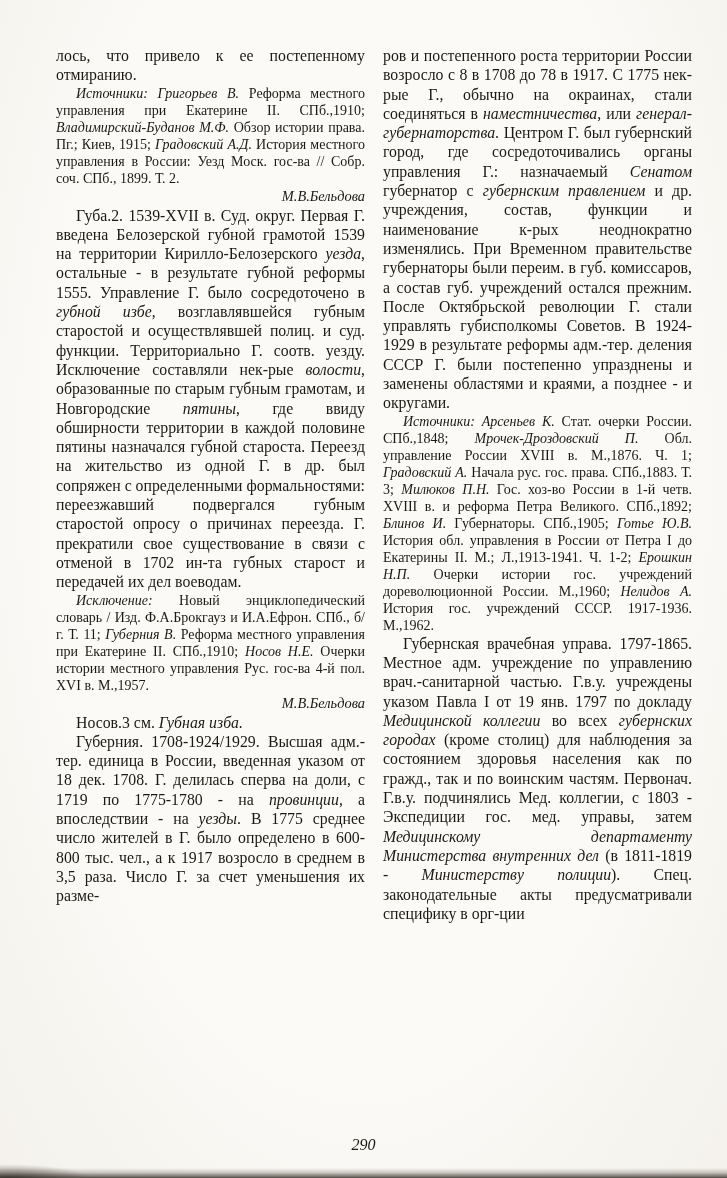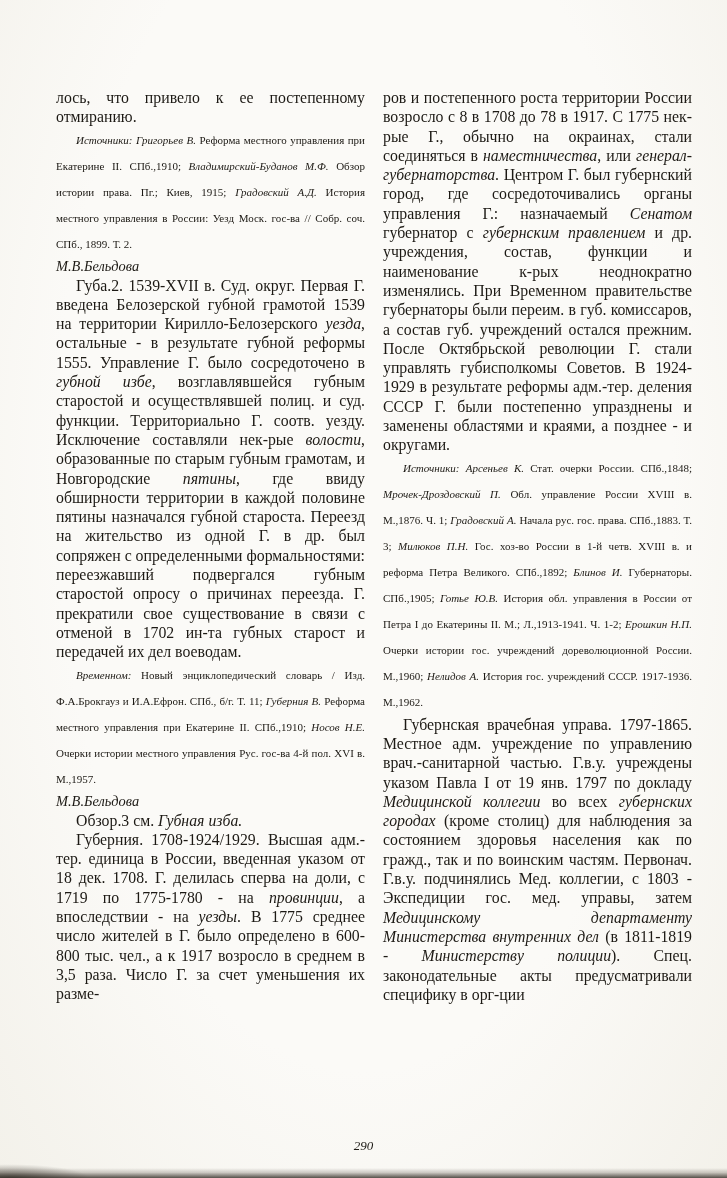--- a/index.html
+++ b/index.html
@@ -20,35 +20,34 @@
     height:1072px;
     overflow:hidden;
     box-sizing:content-box;
   }
   .col{
     width:309px;
     text-align:justify;
     font-size:15.8px;
     line-height:19.3px;
     hyphens:auto;
-    margin-top:42px;
     -webkit-hyphens:auto;
   }
   .col p{margin:0;}
   .entry{text-indent:20px;margin-top:9px;}
   .continuation{text-indent:0;}
-  .sources{font-size:11px;line-height:26px;text-indent:20px;margin-top:6px;}
-  .signature{font-size:14.4px;line-height:19px;text-align:left;margin-top:3px;margin-bottom:5px;font-style:italic;}
+  .sources{font-size:14px;line-height:17px;text-indent:20px;margin-top:6px;}
+  .signature{font-size:14.4px;line-height:19px;text-align:right;margin-top:3px;margin-bottom:5px;font-style:italic;}
   .b{font-weight:normal;}
   .i{font-style:italic;}
   .page-number{
     position:absolute;left:0;right:0;bottom:24px;
     text-align:center;
     font-style:italic;
-    font-size:13px;
+    font-size:16px;
     color:#1c1914;
   }
   .bottom-edge{
     position:absolute;left:0;right:0;bottom:0;height:10px;
     background:linear-gradient(to bottom, rgba(70,62,52,0) 0%, rgba(70,62,52,0.25) 45%, rgba(45,40,33,0.8) 100%);
   }
   .corner-shadow{
     position:absolute;left:0;bottom:0;width:90px;height:14px;
     background:radial-gradient(ellipse at 10% 100%, rgba(40,35,28,0.65), rgba(40,35,28,0) 70%);
   }
@@ -56,23 +55,23 @@
 </head>
 <body>
 
 <div class="scan">
   <div class="columns">
     <div class="col">
         <p class="continuation"><span>лось, что привело к ее постепенному отмиранию.</span></p>
         <p class="sources"><span class="i">Источники: Григорьев В.</span><span> Реформа местного управления при Екатерине II. СПб.,1910; </span><span class="i">Владимирский-Буданов М.Ф.</span><span> Обзор истории права. Пг.; Киев, 1915; </span><span class="i">Градовский А.Д.</span><span> История местного управления в России: Уезд Моск. гос-ва // Собр. соч. СПб., 1899. Т. 2.</span></p>
         <p class="signature"><span class="i">М.В.Бельдова</span></p>
         <p class="entry"><span class="b">Губа.2.</span><span> 1539-XVII в. Суд. округ. Первая Г. введена Белозерской губной грамотой 1539 на территории Кирилло-Белозерского </span><span class="i">уезда</span><span>, остальные - в результате губной реформы 1555. Управление Г. было сосредоточено в </span><span class="i">губной избе</span><span>, возглавлявшейся губным старостой и осуществлявшей полиц. и суд. функции. Территориально Г. соотв. уезду. Исключение составляли нек-рые </span><span class="i">волости</span><span>, образованные по старым губным грамотам, и Новгородские </span><span class="i">пятины</span><span>, где ввиду обширности территории в каждой половине пятины назначался губной староста. Переезд на жительство из одной Г. в др. был сопряжен с определенными формальностями: переезжавший подвергался губным старостой опросу о причинах переезда. Г. прекратили свое существование в связи с отменой в 1702 ин-та губных старост и передачей их дел воеводам.</span></p>
-        <p class="sources"><span class="i">Временном:</span><span> Новый энциклопедический словарь / Изд. Ф.А.Брокгауз и И.А.Ефрон. СПб., б/г. Т. 11; </span><span class="i">Губерния В.</span><span> Реформа местного управления при Екатерине II. СПб.,1910; </span><span class="i">Носов Н.Е.</span><span> Очерки истории местного управления Рус. гос-ва 4-й пол. XVI в. М.,1957.</span></p>
+        <p class="sources"><span class="i">Исключение:</span><span> Новый энциклопедический словарь / Изд. Ф.А.Брокгауз и И.А.Ефрон. СПб., б/г. Т. 11; </span><span class="i">Губерния В.</span><span> Реформа местного управления при Екатерине II. СПб.,1910; </span><span class="i">Носов Н.Е.</span><span> Очерки истории местного управления Рус. гос-ва 4-й пол. XVI в. М.,1957.</span></p>
         <p class="signature"><span class="i">М.В.Бельдова</span></p>
-        <p class="entry"><span class="b">Обзор.3</span><span> см. </span><span class="i">Губная изба.</span></p>
+        <p class="entry"><span class="b">Носов.3</span><span> см. </span><span class="i">Губная изба.</span></p>
         <p class="entry"><span class="b">Губерния.</span><span> 1708-1924/1929. Высшая адм.-тер. единица в России, введенная указом от 18 дек. 1708. Г. делилась сперва на доли, с 1719 по 1775-1780 - на </span><span class="i">провинции</span><span>, а впоследствии - на </span><span class="i">уезды</span><span>. В 1775 среднее число жителей в Г. было определено в 600-800 тыс. чел., а к 1917 возросло в среднем в 3,5 раза. Число Г. за счет уменьшения их разме-</span></p>
       </div>
     <div class="col">
         <p class="continuation"><span>ров и постепенного роста территории России возросло с 8 в 1708 до 78 в 1917. С 1775 нек-рые Г., обычно на окраинах, стали соединяться в </span><span class="i">наместничества</span><span>, или </span><span class="i">генерал-губернаторства</span><span>. Центром Г. был губернский город, где сосредоточивались органы управления Г.: назначаемый </span><span class="i">Сенатом</span><span> губернатор с </span><span class="i">губернским правлением</span><span> и др. учреждения, состав, функции и наименование к-рых неоднократно изменялись. При Временном правительстве губернаторы были переим. в губ. комиссаров, а состав губ. учреждений остался прежним. После Октябрьской революции Г. стали управлять губисполкомы Советов. В 1924-1929 в результате реформы адм.-тер. деления СССР Г. были постепенно упразднены и заменены областями и краями, а позднее - и округами.</span></p>
         <p class="sources"><span class="i">Источники: Арсеньев К.</span><span> Стат. очерки России. СПб.,1848; </span><span class="i">Мрочек-Дроздовский П.</span><span> Обл. управление России XVIII в. М.,1876. Ч. 1; </span><span class="i">Градовский А.</span><span> Начала рус. гос. права. СПб.,1883. Т. 3; </span><span class="i">Милюков П.Н.</span><span> Гос. хоз-во России в 1-й четв. XVIII в. и реформа Петра Великого. СПб.,1892; </span><span class="i">Блинов И.</span><span> Губернаторы. СПб.,1905; </span><span class="i">Готье Ю.В.</span><span> История обл. управления в России от Петра I до Екатерины II. М.; Л.,1913-1941. Ч. 1-2; </span><span class="i">Ерошкин Н.П.</span><span> Очерки истории гос. учреждений дореволюционной России. М.,1960; </span><span class="i">Нелидов А.</span><span> История гос. учреждений СССР. 1917-1936. М.,1962.</span></p>
         <p class="entry"><span class="b">Губернская врачебная управа.</span><span> 1797-1865. Местное адм. учреждение по управлению врач.-санитарной частью. Г.в.у. учреждены указом Павла I от 19 янв. 1797 по докладу </span><span class="i">Медицинской коллегии</span><span> во всех </span><span class="i">губернских городах</span><span> (кроме столиц) для наблюдения за состоянием здоровья населения как по гражд., так и по воинским частям. Первонач. Г.в.у. подчинялись Мед. коллегии, с 1803 - Экспедиции гос. мед. управы, затем </span><span class="i">Медицинскому департаменту Министерства внутренних дел</span><span> (в 1811-1819 - </span><span class="i">Министерству полиции</span><span>). Спец. законодательные акты предусматривали специфику в орг-ции</span></p>
       </div>
   </div>
   <div class="page-number">290</div>
   <div class="corner-shadow"></div>

